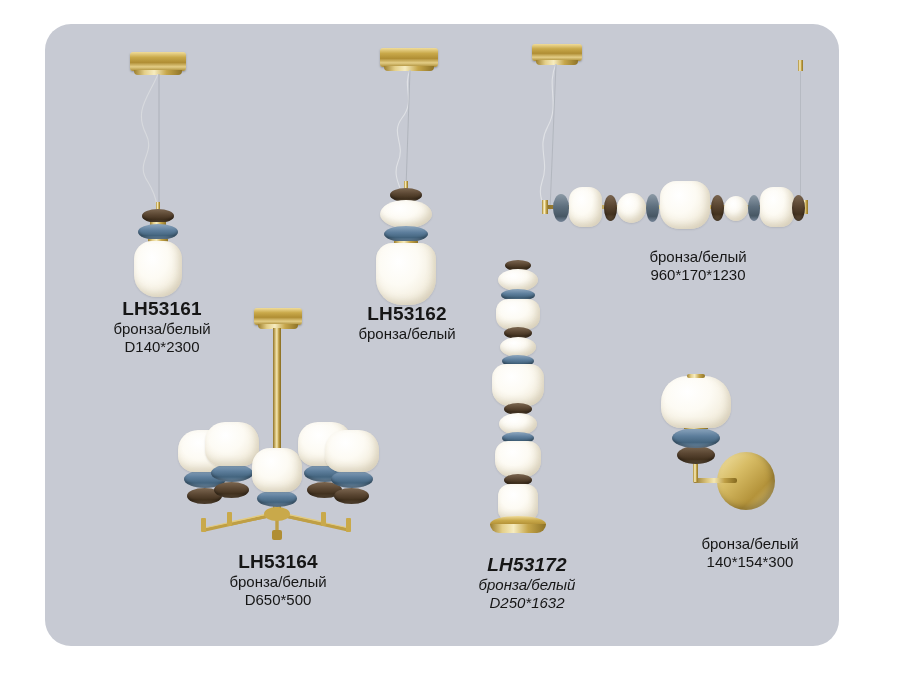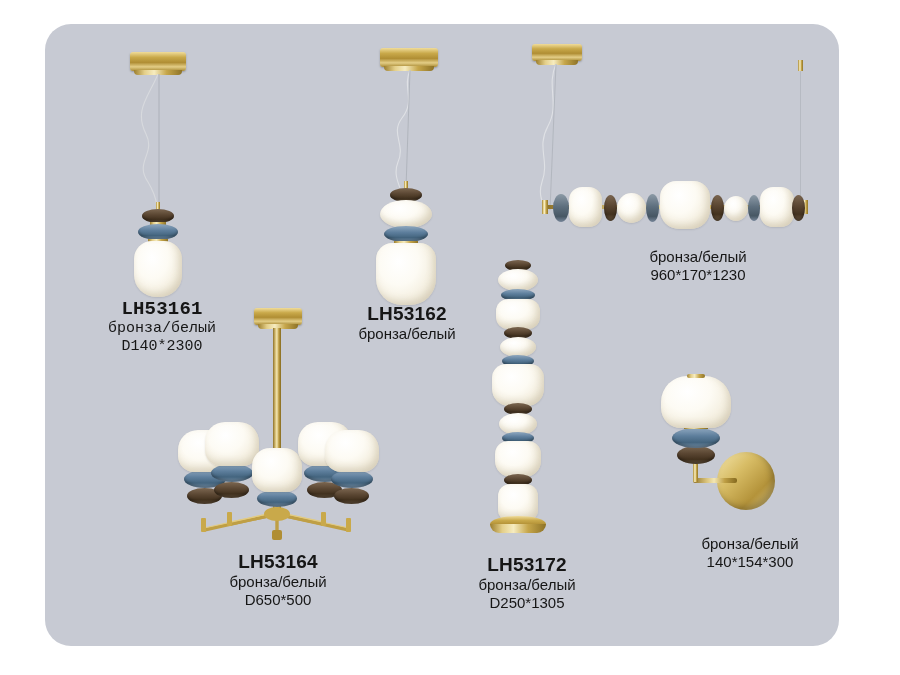--- a/index.html
+++ b/index.html
@@ -74,21 +74,21 @@
       <path d="M32 0 C22 24, 8 36, 20 60 C30 80, 8 88, 22 108 C28 118, 30 124, 31 132" fill="none" stroke="#d8dade" stroke-width="1.1"></path>
       <path d="M33 0 L33 132" fill="none" stroke="#a9adb5" stroke-width="0.9"></path>
     </svg>
     <div class="gold-v" style="position:absolute;left:44px;top:150px;width:4px;height:9px;"></div>
     <div class="brown" style="position:absolute;left:30px;top:157px;width:32px;height:14px;border-radius:50%;"></div>
     <div class="gold-v" style="position:absolute;left:38px;top:170px;width:16px;height:3px;"></div>
     <div class="blue" style="position:absolute;left:26px;top:172px;width:40px;height:16px;border-radius:50%;"></div>
     <div class="gold-v" style="position:absolute;left:36px;top:187px;width:20px;height:3px;"></div>
     <div class="glass" style="position:absolute;left:22px;top:189px;width:48px;height:56px;border-radius:18px 18px 22px 22px;"></div>
   </div>
-  <div class="lbl" style="left:62px;top:298px;width:200px;font-family:Liberation Mono, monospace;">
+  <div class="lbl" style="left:62px;top:298px;width:200px;">
     <div class="code">LH53161</div>
     <div class="colr">бронза/белый</div>
     <div class="dim">D140*2300</div>
   </div>
 
   <div class="fx" style="left:362px;top:48px;width:110px;height:240px;">
     <div class="gold canopy" style="position:absolute;left:18px;top:0;width:58px;height:19px;border-radius:3px;"></div>
     <div class="gold-v" style="position:absolute;left:22px;top:18px;width:50px;height:5px;border-radius:0 0 4px 4px;"></div>
     <svg style="position:absolute;left:10px;top:22px;" width="70" height="118" viewBox="0 0 70 118">
       <path d="M38 0 C30 18, 44 30, 30 48 C18 64, 34 74, 26 92 C22 102, 25 110, 28 118" fill="none" stroke="#dfe1e5" stroke-width="1.1"></path>
@@ -202,24 +202,24 @@
     <div class="glass" style="position:absolute;left:10px;top:106px;width:52px;height:42px;border-radius:14px 14px 17px 17px;"></div>
     <div class="brown" style="position:absolute;left:22px;top:145px;width:28px;height:12px;border-radius:50%;"></div>
     <div class="glass" style="position:absolute;left:17px;top:155px;width:38px;height:22px;border-radius:50%;"></div>
     <div class="blue" style="position:absolute;left:20px;top:174px;width:32px;height:12px;border-radius:50%;"></div>
     <div class="glass" style="position:absolute;left:13px;top:183px;width:46px;height:36px;border-radius:13px 13px 16px 16px;"></div>
     <div class="brown" style="position:absolute;left:22px;top:216px;width:28px;height:12px;border-radius:50%;"></div>
     <div class="glass" style="position:absolute;left:16px;top:226px;width:40px;height:36px;border-radius:12px 12px 9px 9px;"></div>
     <div class="gold" style="position:absolute;left:8px;top:258px;width:56px;height:16px;border-radius:50%;"></div>
     <div class="gold-v" style="position:absolute;left:8px;top:266px;width:56px;height:9px;border-radius:0 0 28px 28px;"></div>
   </div>
-  <div class="lbl" style="left:427px;top:554px;width:200px;">
+  <div class="lbl" style="left:427px;top:554px;width:200px;font-style:italic;">
     <div class="code">LH53172</div>
     <div class="colr">бронза/белый</div>
-    <div class="dim">D250*1305</div>
+    <div class="dim">D250*1632</div>
   </div>
 
   <div class="fx" style="left:655px;top:372px;width:130px;height:150px;">
     <div class="gold" style="position:absolute;left:62px;top:80px;width:58px;height:58px;border-radius:50%;
                 background:linear-gradient(135deg,#f3e5ac 0%,#d8bd66 35%,#b4933a 70%,#e7d596 100%);
                 box-shadow:inset -3px -3px 6px rgba(0,0,0,.25);"></div>
     <div class="gold-rod" style="position:absolute;left:38px;top:106px;width:44px;height:5px;border-radius:2px;"></div>
     <div class="gold-v" style="position:absolute;left:38px;top:88px;width:5px;height:22px;"></div>
     <div class="brown" style="position:absolute;left:22px;top:74px;width:38px;height:18px;border-radius:50%;"></div>
     <div class="blue" style="position:absolute;left:17px;top:56px;width:48px;height:20px;border-radius:50%;"></div>

